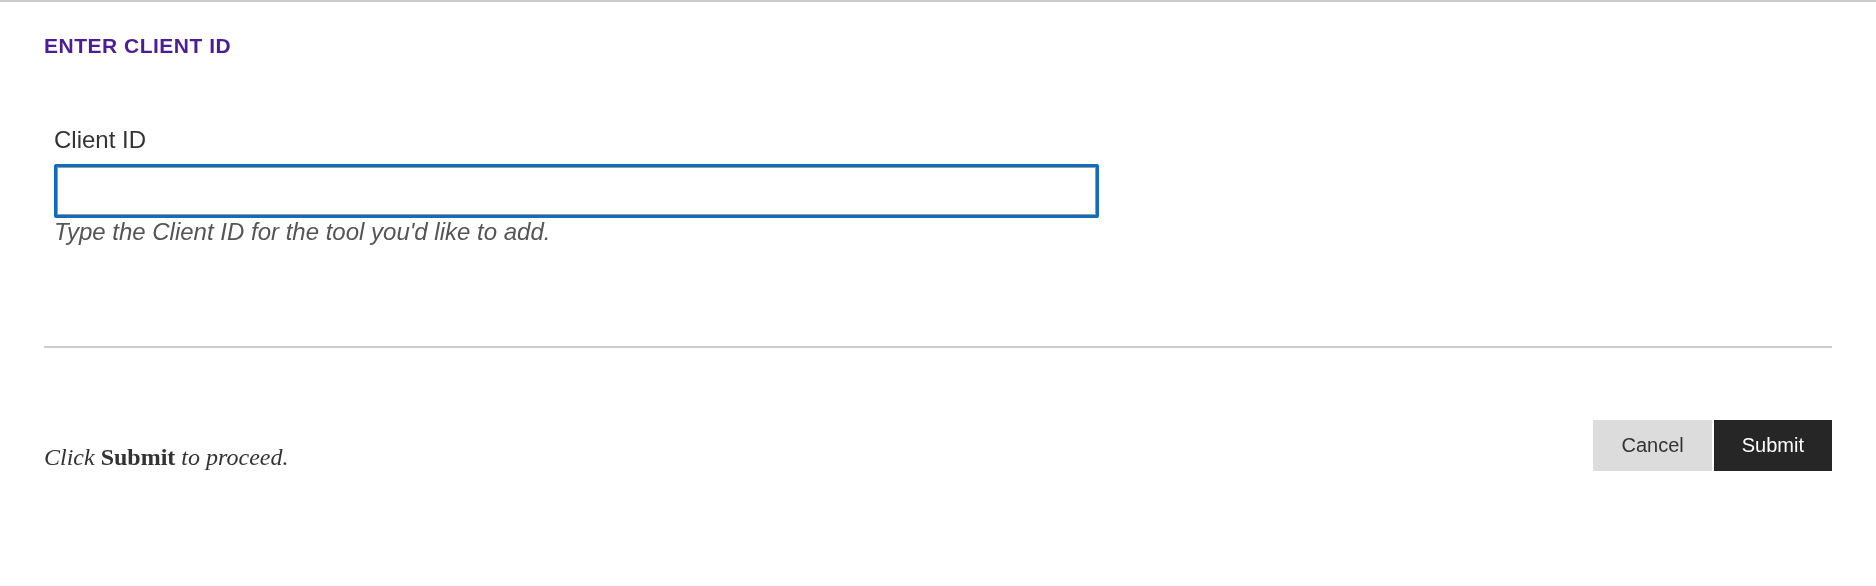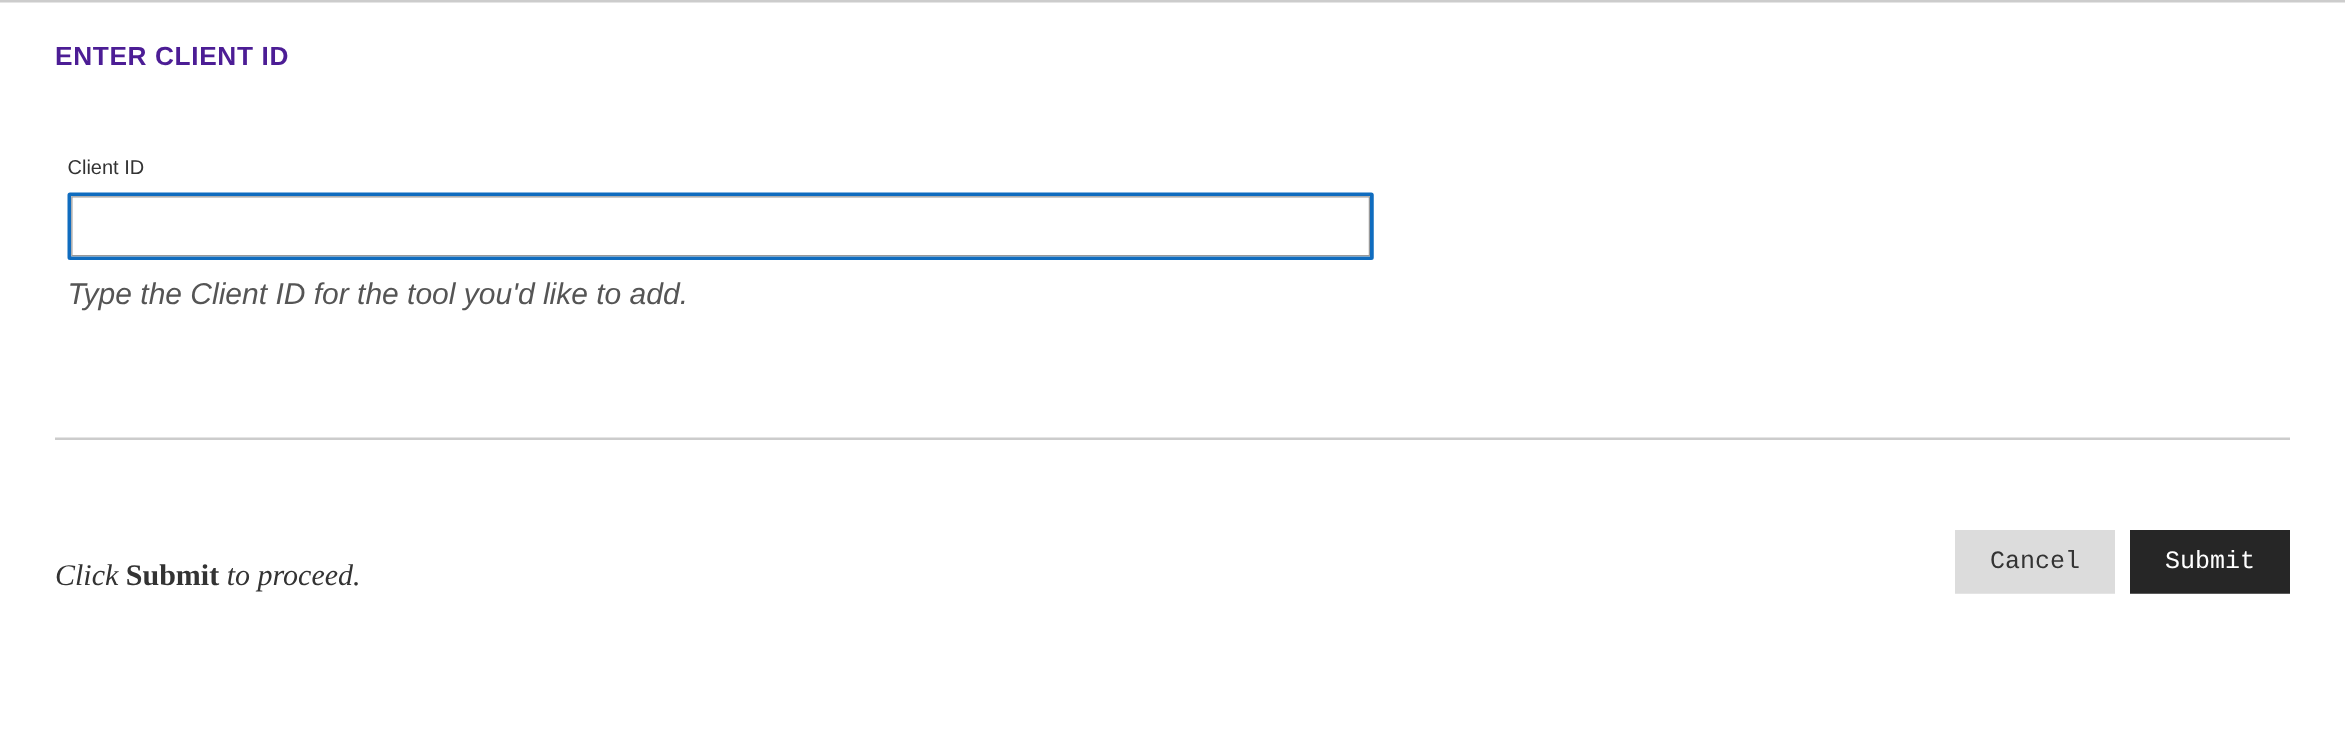--- a/index.html
+++ b/index.html
@@ -26,21 +26,21 @@
       letter-spacing: 0.5px;
       color: #4c1d95;
       margin-bottom: 68px;
     }
     .form-group {
       margin-left: 10px;
       margin-bottom: 100px;
     }
     .form-label {
       display: block;
-      font-size: 16px;
+      font-size: 24px;
       font-weight: 400;
       color: #333;
       margin-bottom: 10px;
     }
     .form-input-wrapper {
       width: 1045px;
       border: 3px solid #0f6cbf;
       border-radius: 2px;
     }
     .form-input {
@@ -49,21 +49,20 @@
       padding: 8px 12px;
       font-size: 20px;
       border: 1px solid #999;
       outline: none;
       background: #fff;
     }
     .form-help {
       font-style: italic;
       font-size: 24px;
       color: #555;
-      margin-top: 14px;
     }
     .bottom-divider {
       border-top: 2px solid #ccc;
       margin-bottom: 72px;
     }
     .footer-row {
       display: flex;
       align-items: flex-end;
       justify-content: space-between;
       padding-bottom: 40px;
@@ -74,22 +73,21 @@
       font-style: italic;
       font-size: 24px;
       color: #333;
     }
     .footer-instruction .submit-word {
       font-weight: 700;
       font-style: normal;
     }
     .button-group {
       display: flex;
-      gap: 12px;
-      font-family: Liberation Mono, monospace;
+      gap: 2px;
     }
     .btn {
       font-size: 20px;
       padding: 14px 28px;
       border: none;
       cursor: pointer;
       font-family: inherit;
     }
     .btn-cancel {
       background: #dcdcdc;

